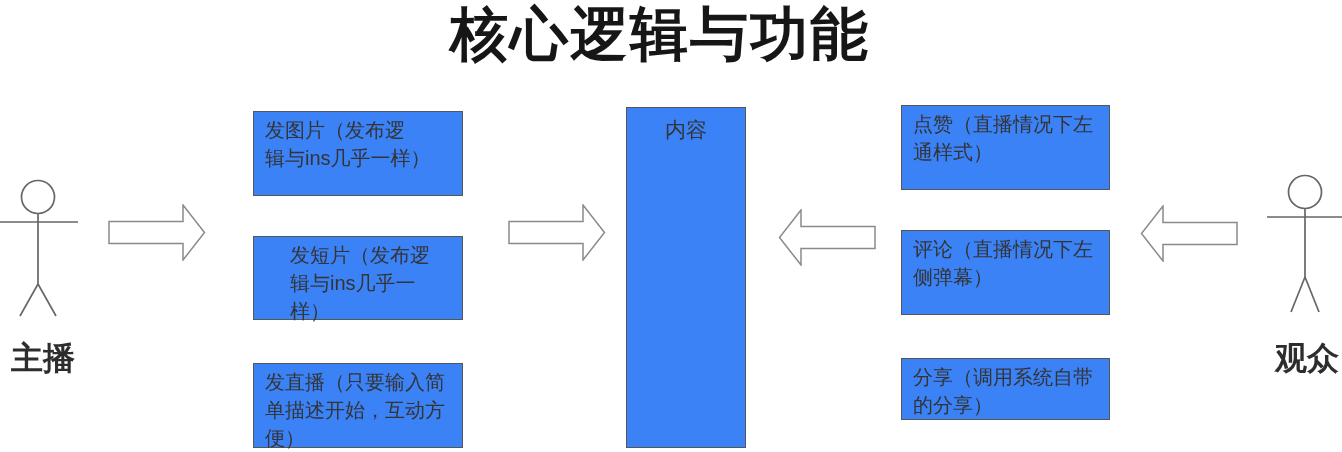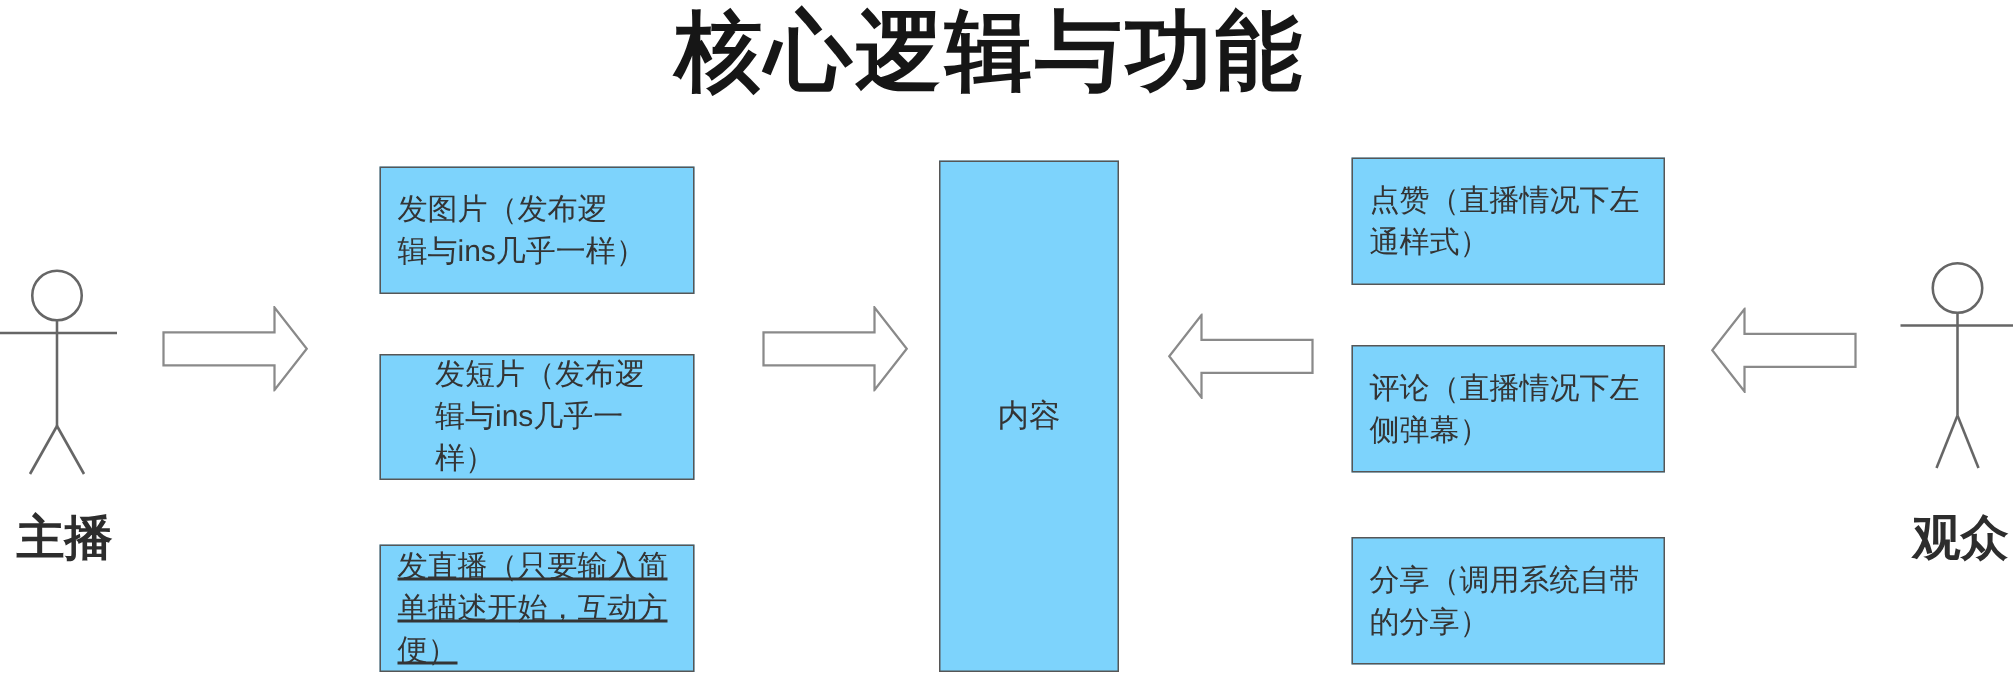--- a/index.html
+++ b/index.html
@@ -17,35 +17,35 @@
     text-align:center;
     font-size:58px;
     font-weight:900;
     color:#161616;
     letter-spacing:2px;
   }
   .fbox{
     position:absolute;
     box-sizing:border-box;
     border:1.5px solid #565656;
-    background:#7dd3fc;
+    background:#3b82f6;
     display:flex;
-    align-items:center;
+    align-items:flex-start;
     padding:4px 11px;
     font-size:20px;
     line-height:28px;
     color:#343434;
     white-space:pre-line;
   }
   .b-l1{left:253px;top:111px;width:210px;height:85px;}
   .b-l2{left:253px;top:236px;width:210px;height:84px;padding-left:36px;}
-  .b-l3{left:253px;top:363px;width:210px;height:85px;text-decoration:underline;}
+  .b-l3{left:253px;top:363px;width:210px;height:85px;}
   .b-r1{left:901px;top:105px;width:209px;height:85px;}
   .b-r2{left:901px;top:230px;width:209px;height:85px;font-family:Liberation Serif, serif;}
-  .b-r3{left:901px;top:358px;width:209px;height:85px;}
+  .b-r3{left:901px;top:358px;width:209px;height:62px;}
   .center-box{
     left:626px;top:107px;width:120px;height:341px;
     justify-content:center;
     padding:8px;
     font-size:21px;
   }
   .arrow{position:absolute;}
   .actor-svg{position:absolute;}
   .actor-label{
     position:absolute;

